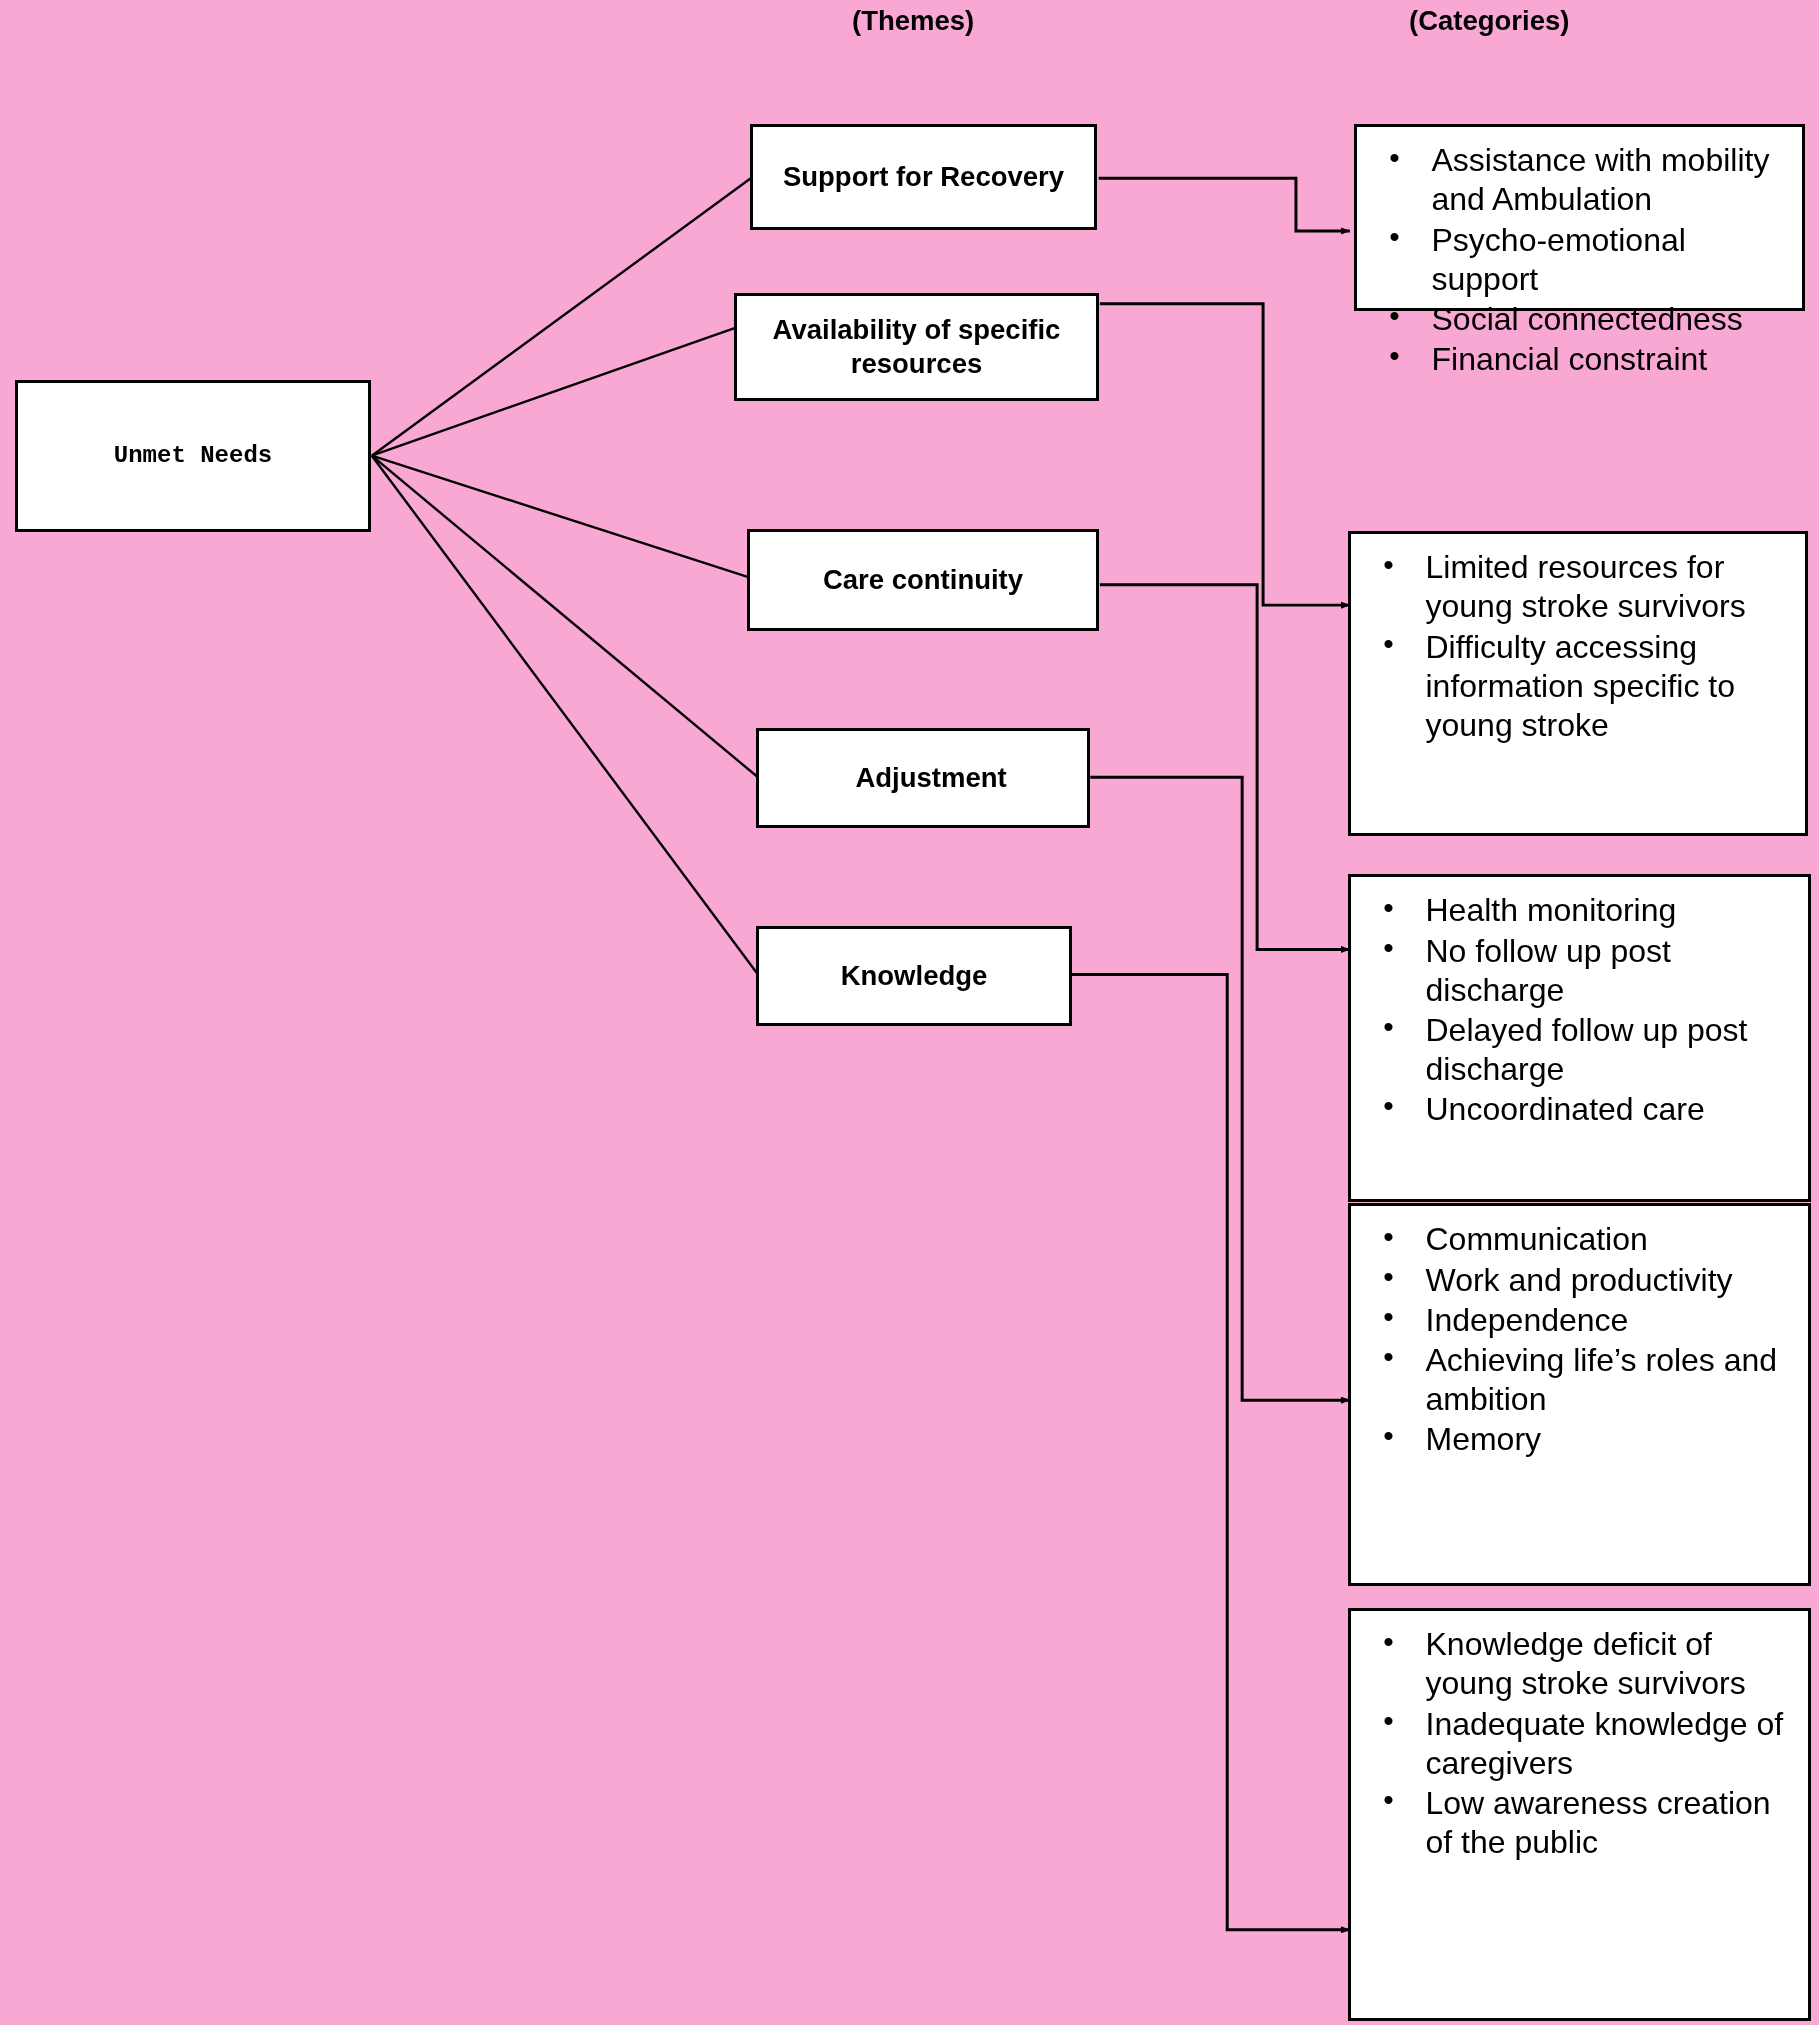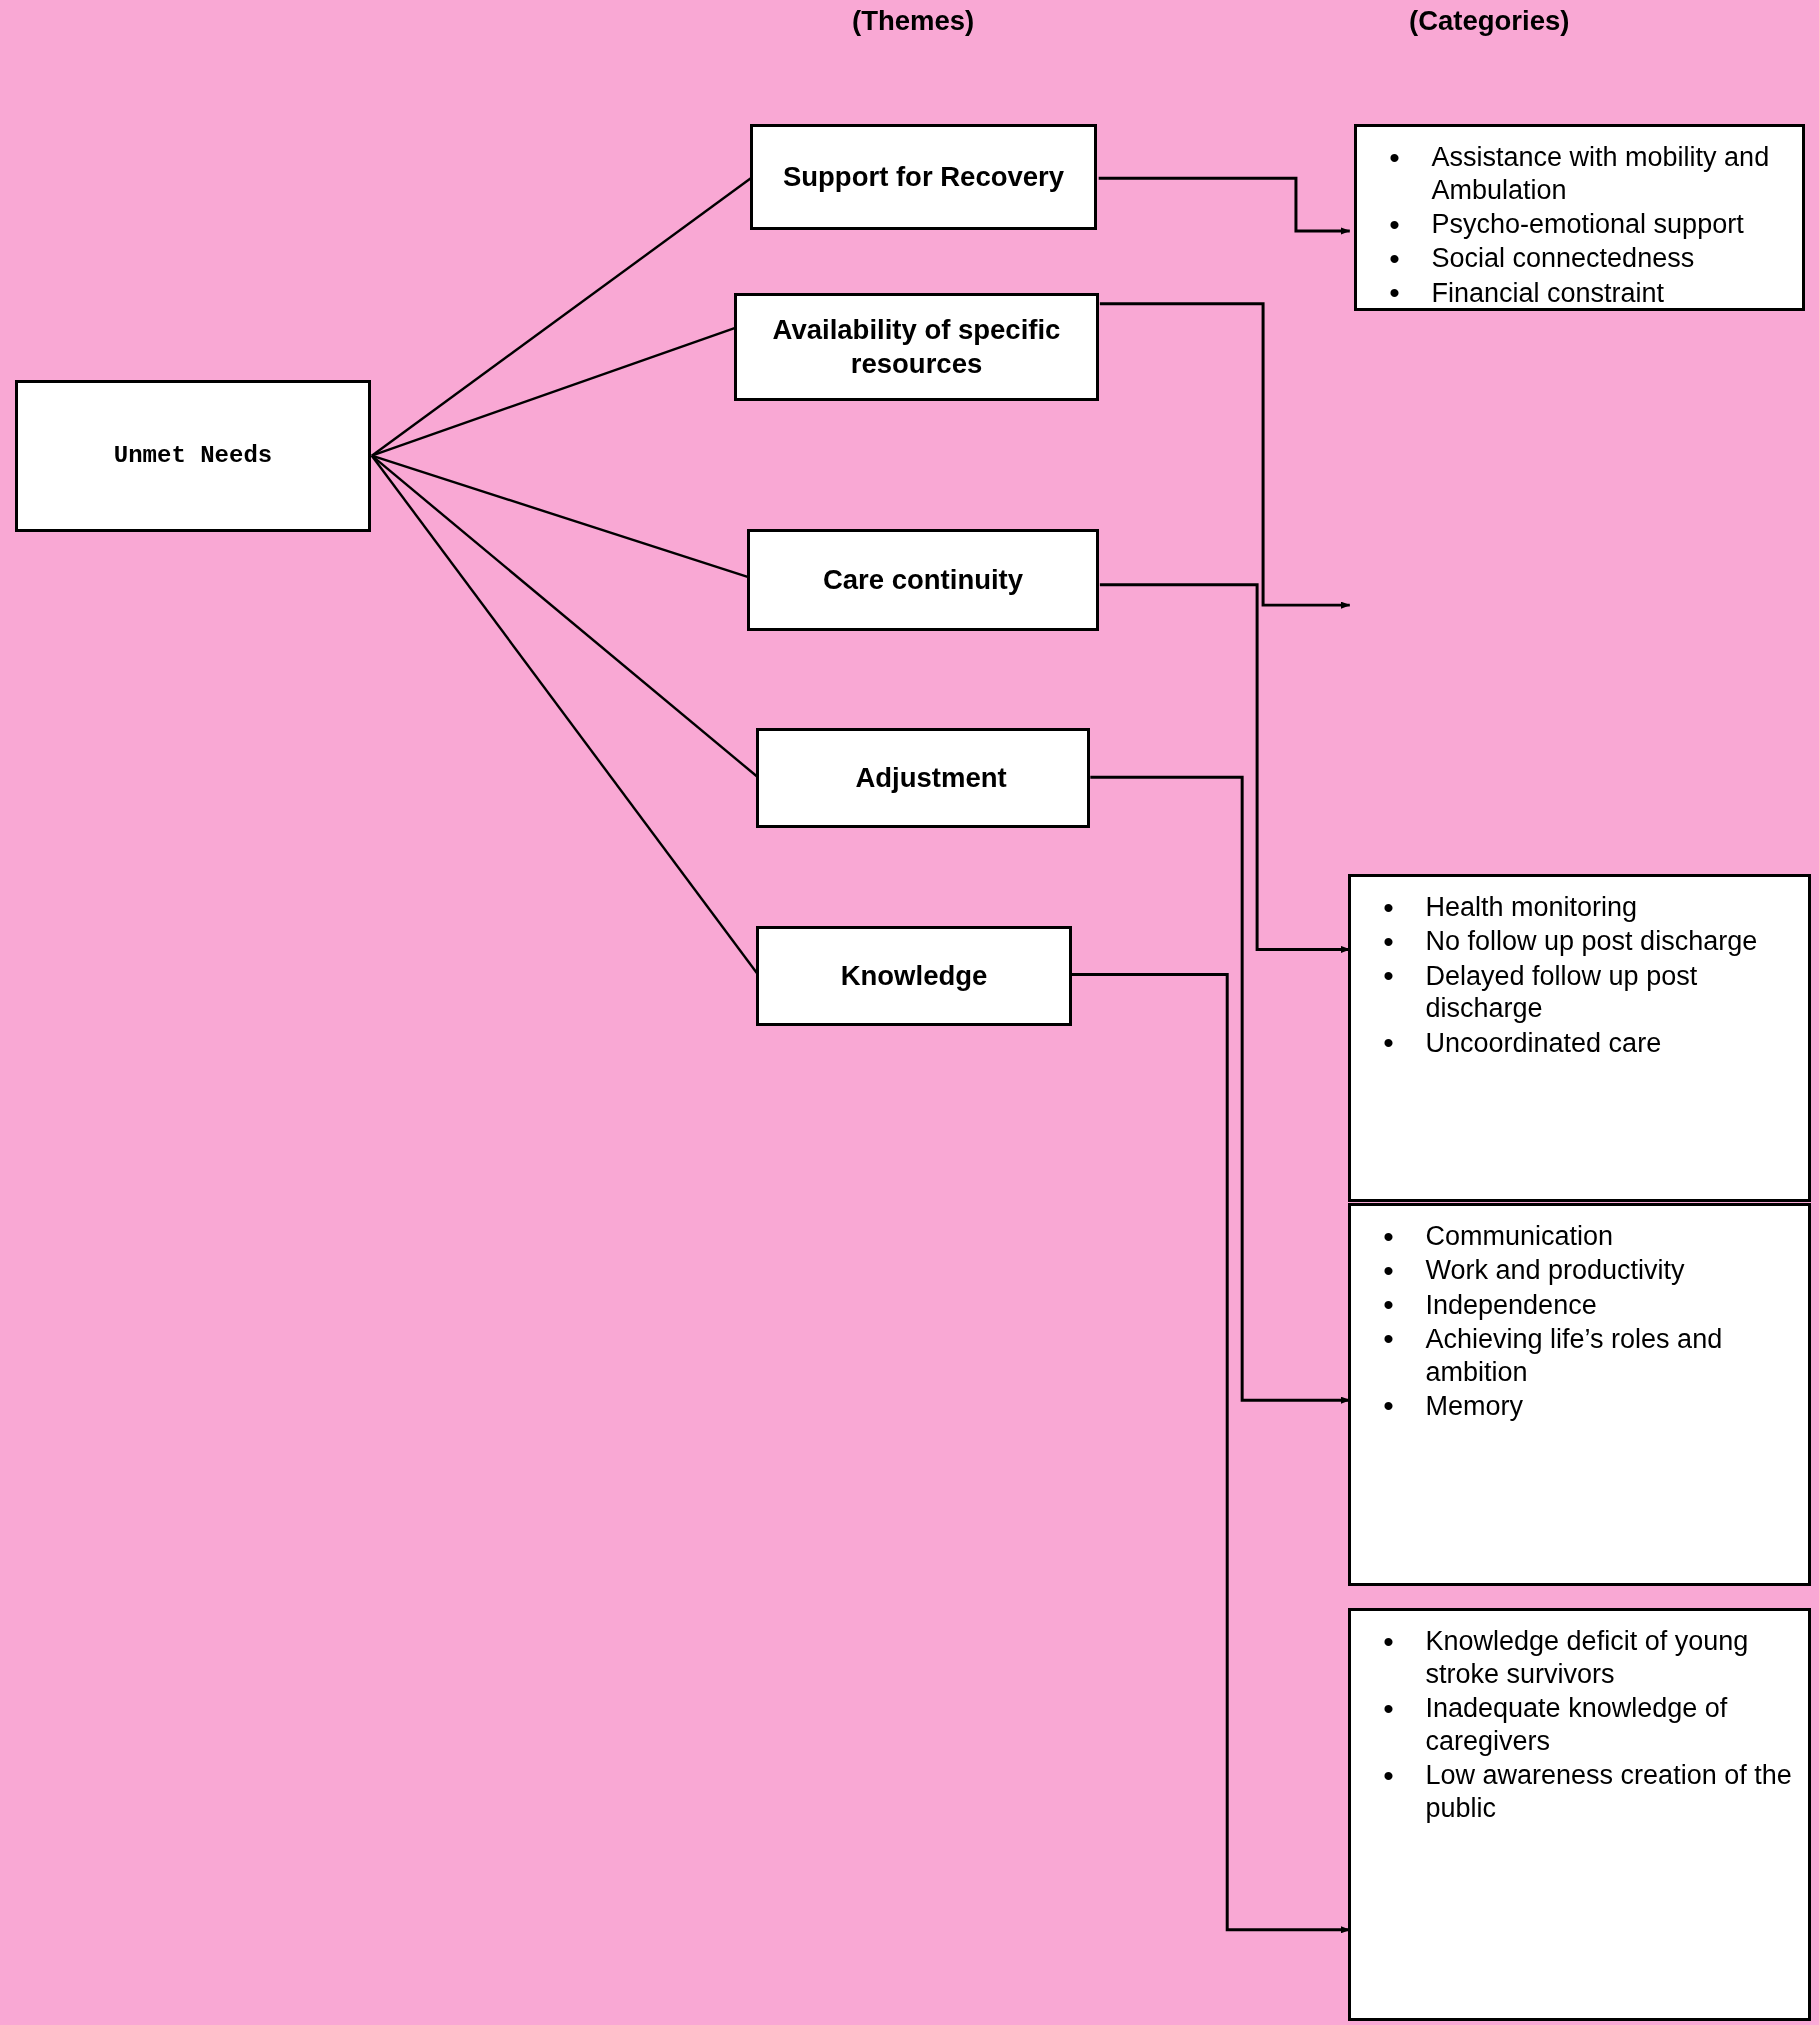--- a/index.html
+++ b/index.html
@@ -26,21 +26,21 @@
   #theme-4{left:756px;top:926px;width:316px;height:100px;}
 
   .cat-node{position:absolute;box-sizing:border-box;background:#fff;border:3px solid #000;}
   #cat-0{left:1354px;top:124px;width:451px;height:187px;}
   #cat-1{left:1348px;top:531px;width:460px;height:305px;}
   #cat-2{left:1348px;top:874px;width:463px;height:328px;}
   #cat-3{left:1348px;top:1203px;width:463px;height:383px;}
   #cat-4{left:1348px;top:1608px;width:463px;height:413px;}
 
   .bullets{list-style:none;margin:0;padding:14.3px 13px 10.8px 27.5px;}
-  .bullets li{position:relative;padding-left:47px;font-size:27px;line-height:1.22;
+  .bullets li{position:relative;padding-left:47px;font-size:32px;line-height:1.22;
               margin-bottom:1.2px;}
   .bullets li::before{content:"\2022";position:absolute;left:4.8px;top:-1.8px;font-size:30px;line-height:1.22;}
 
   #wires{position:absolute;left:0;top:0;width:1819px;height:2025px;pointer-events:none;}
 </style>
 </head>
 <body>
 
 <div id="canvas">
 
@@ -95,20 +95,26 @@
 
   <div class="cat-node" id="cat-0">
     <ul class="bullets">
       <li>Assistance with mobility and Ambulation</li>
       <li>Psycho-emotional support</li>
       <li>Social connectedness</li>
       <li>Financial constraint</li>
     </ul>
   </div>
 
+  <div class="cat-node" id="cat-1">
+    <ul class="bullets">
+      <li>Limited resources for young stroke survivors</li>
+      <li>Difficulty accessing information specific to young stroke</li>
+    </ul>
+  </div>
 
   <div class="cat-node" id="cat-2">
     <ul class="bullets">
       <li>Health monitoring</li>
       <li>No follow up post discharge</li>
       <li>Delayed follow up post discharge</li>
       <li>Uncoordinated care</li>
     </ul>
   </div>
 

